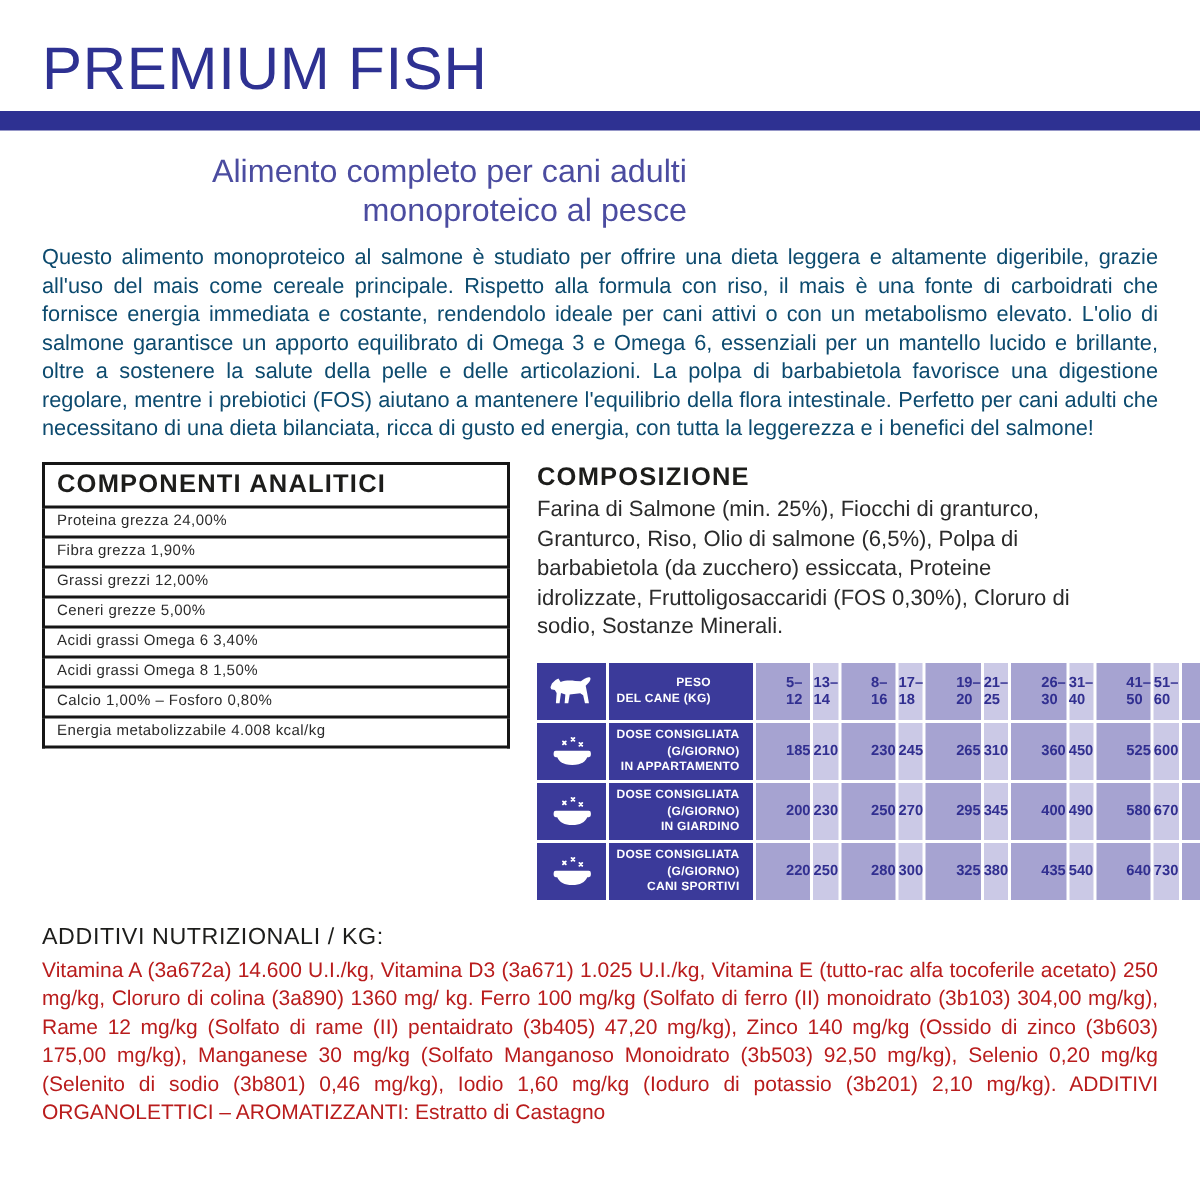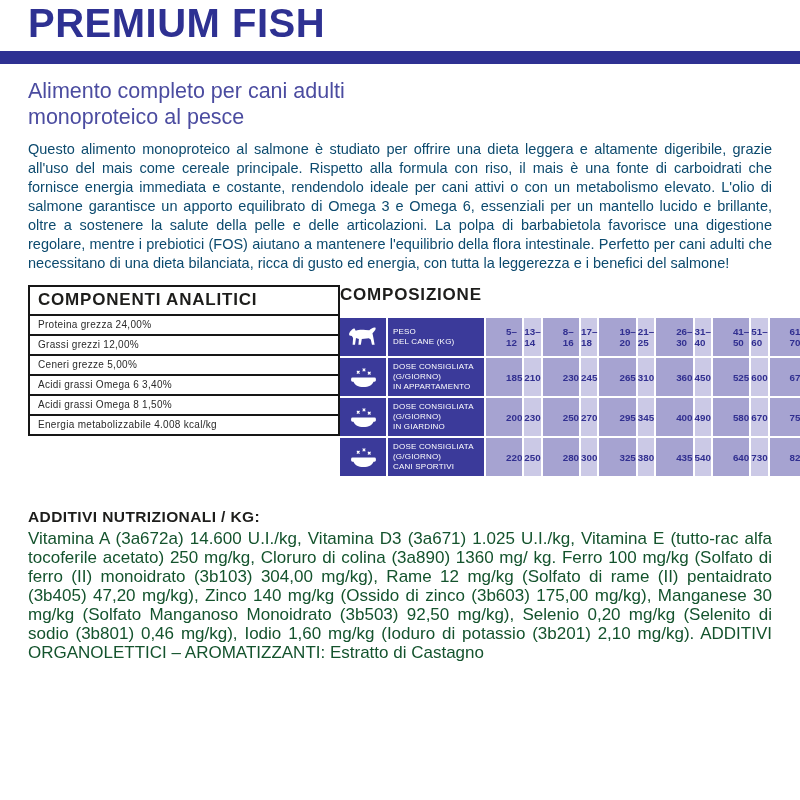--- a/index.html
+++ b/index.html
@@ -5,67 +5,67 @@
   * { margin: 0; padding: 0; box-sizing: border-box; }
   html, body { background: #ffffff; }
   body {
     width: 800px; height: 800px; overflow: hidden;
     font-family: "Liberation Sans", "DejaVu Sans", sans-serif;
     color: #1d1d1b;
   }
   .content { padding: 0 28px; }
 
   h1.title {
-    margin-top: 1px;
-    font-size: 40px; font-weight: bold; letter-spacing: 0.5px;
+    margin-top: 24px;
+    font-size: 40px; font-weight: normal; letter-spacing: 0.5px;
     color: #2e3192; line-height: 1.12;
   }
   .brand-bar { width: 800px; height: 13px; background: #2e3192; margin-top: 5px; }
 
   h2.subtitle {
     margin-top: 14px; width: 430px;
-    font-size: 21.5px; font-weight: normal; color: #4b4ca0; line-height: 1.22;
+    font-size: 21.5px; font-weight: normal; color: #4b4ca0; line-height: 1.22; text-align: right;
   }
 
   p.desc {
     margin-top: 10px; width: 744px;
     font-size: 14.5px; line-height: 19px; text-align: justify; color: #0c4a6e;
   }
 
-  .cols { display: flex; gap: 0; margin-top: 12px; align-items: flex-start; }
+  .cols { display: flex; gap: 18px; margin-top: 12px; align-items: flex-start; }
 
   table.analytical { border-collapse: collapse; width: 312px; }
   table.analytical th, table.analytical td {
     border: 2px solid #161616; padding: 3px 8px 4px; text-align: left;
   }
   table.analytical th { font-size: 17px; font-weight: bold; letter-spacing: 0.8px; }
   table.analytical td { font-size: 10px; color: #2a2a2a; letter-spacing: 0.3px; }
 
   .right-col { width: 414px; }
   h3.comp-h { font-size: 17px; font-weight: bold; letter-spacing: 0.8px; margin-bottom: 3px; }
   p.comp { width: 376px; font-size: 14.7px; line-height: 19.5px; color: #2a2a2a; }
 
   .dose {
     margin-top: 13px; width: 437px;
     display: grid; grid-template-columns: 46px 96px repeat(11, 1fr);
     gap: 2px; grid-auto-rows: 38px; background: #ffffff;
   }
   .dose .cell { display: flex; align-items: center; justify-content: center; }
   .dose .hdr { background: #3b3a9a; }
   .dose .lbl {
-    justify-content: flex-start; padding-left: 5px; text-align: left;
-    color: #ffffff; font-size: 8px; font-weight: normal; line-height: 1.3;
+    justify-content: flex-start; padding-left: 5px; text-align: right;
+    color: #ffffff; font-size: 8px; font-weight: bold; line-height: 1.3;
     letter-spacing: 0.2px; white-space: pre-line;
   }
   .dose .val { font-size: 9.8px; font-weight: bold; color: #312f90; }
   .dose .dark { background: #a6a3d1; padding-left: 20px; }
   .dose .light { background: #cbc9e6; }
 
-  h3.add-h { margin-top: 32px; font-size: 15.5px; font-weight: bold; letter-spacing: 0.4px; }
-  p.add-p { margin-top: 3px; width: 744px; font-size: 17px; line-height: 19px; text-align: justify; color: #14532d; }
+  h3.add-h { margin-top: 16px; font-size: 15.5px; font-weight: normal; letter-spacing: 0.4px; }
+  p.add-p { margin-top: 3px; width: 744px; font-size: 14px; line-height: 19px; text-align: justify; color: #b91c1c; }
 </style>
 </head>
 <body>
 
 <div>
 
   <div class="content">
     <h1 class="title">PREMIUM FISH</h1>
   </div>
 
@@ -83,40 +83,47 @@
           <thead>
             <tr>
                 <th>COMPONENTI ANALITICI</th>
               </tr>
           </thead>
           <tbody>
               <tr>
                 <td>Proteina grezza 24,00%</td>
               </tr>
               <tr>
+                <td>Fibra grezza 1,90%</td>
+              </tr>
+              <tr>
                 <td>Grassi grezzi 12,00%</td>
               </tr>
               <tr>
                 <td>Ceneri grezze 5,00%</td>
               </tr>
               <tr>
                 <td>Acidi grassi Omega 6 3,40%</td>
               </tr>
               <tr>
                 <td>Acidi grassi Omega 8 1,50%</td>
+              </tr>
+              <tr>
+                <td>Calcio 1,00% – Fosforo 0,80%</td>
               </tr>
               <tr>
                 <td>Energia metabolizzabile 4.008 kcal/kg</td>
               </tr>
             </tbody>
         </table>
       </div>
 
       <div class="right-col">
         <h3 class="comp-h">COMPOSIZIONE</h3>
+        <p class="comp">Farina di Salmone (min. 25%), Fiocchi di granturco, Granturco, Riso, Olio di salmone (6,5%), Polpa di barbabietola (da zucchero) essiccata, Proteine idrolizzate, Fruttoligosaccaridi (FOS 0,30%), Cloruro di sodio, Sostanze Minerali.</p>
         <div class="dose">
             <div class="cell hdr">
   <svg viewBox="0 0 64 44" width="31" height="22" aria-hidden="true">
     <path fill="#ffffff" d="M2 16 L4 11 L9 6 L13 4 L16 9 C22 6.5 30 6.5 36 7.5 L44 8 C47 5.5 52 1.5 56 2.5 C58.5 3.5 56.5 9 52.5 12 L50.5 14 L52.5 24 L55 38 L49.5 38 L47 27 L43 24.5 L28.5 26 L26.5 38 L21.5 38 L22.5 26 L16.5 24 L14.5 38 L9.5 38 L10.5 24 L8 20 L3 19 Z"></path>
   </svg>
 </div>
             <div class="cell hdr lbl">PESO
 DEL CANE (KG)</div>
             <div class="cell val dark">5–12</div>
             <div class="cell val light">13–14</div>

